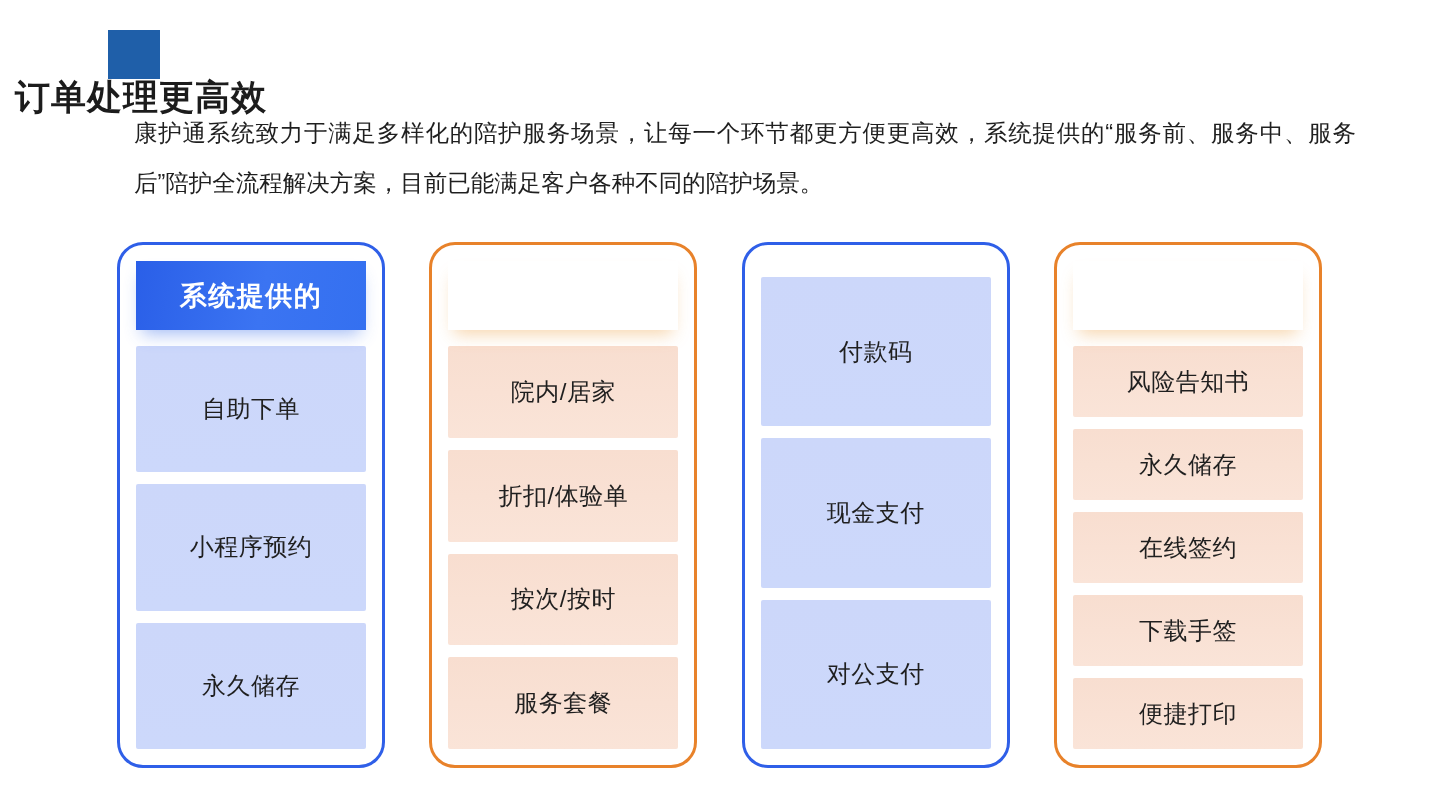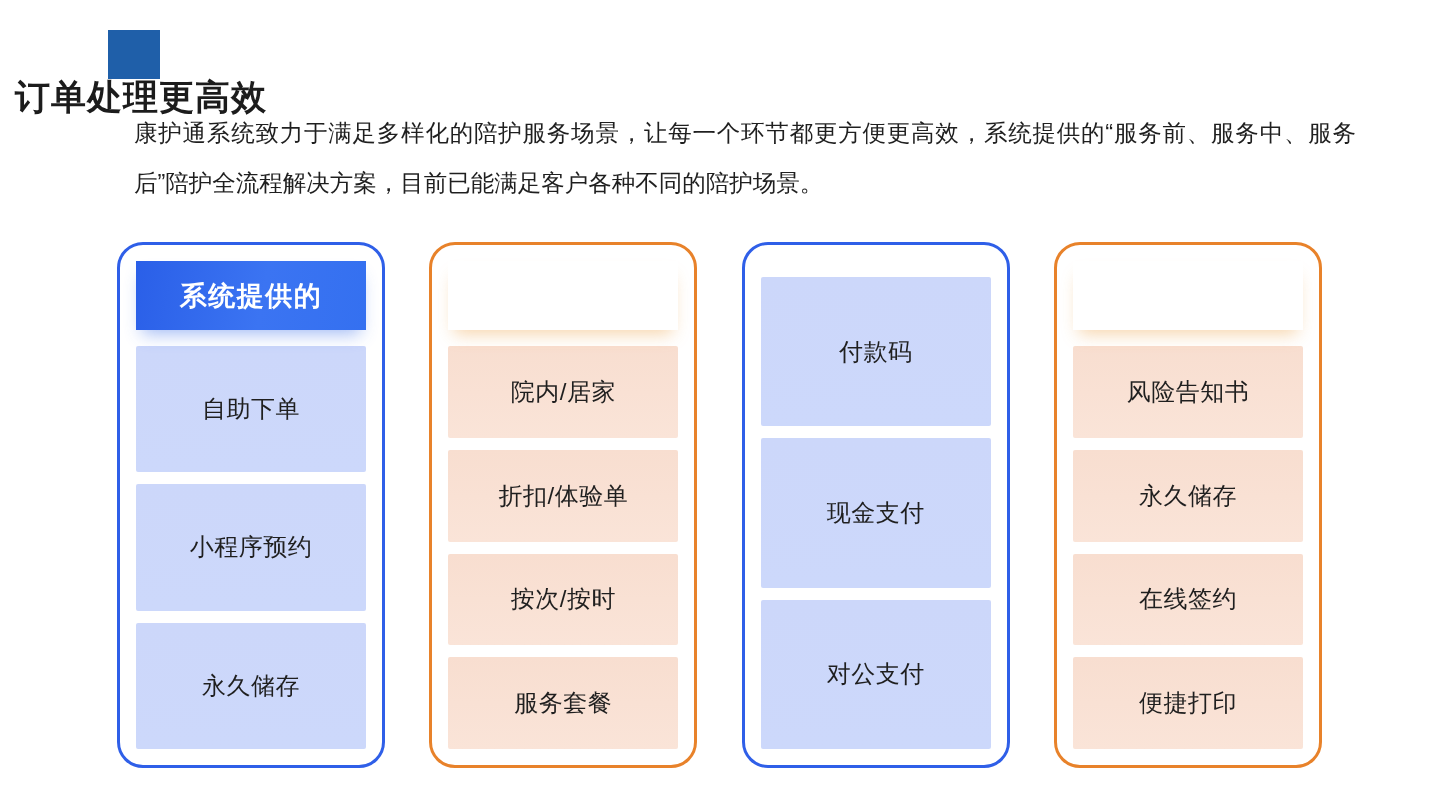--- a/index.html
+++ b/index.html
@@ -161,16 +161,17 @@
         <div class="card-item">现金支付</div>
         <div class="card-item">对公支付</div>
       </div>
     </div>
     <div class="card orange">
       <div class="card-header">票据协议</div>
       <div class="card-items">
         <div class="card-item">风险告知书</div>
         <div class="card-item">永久储存</div>
         <div class="card-item">在线签约</div>
+        <div class="card-item">下载手签</div>
         <div class="card-item">便捷打印</div>
       </div>
     </div>
   </div>
 
 </body></html>

